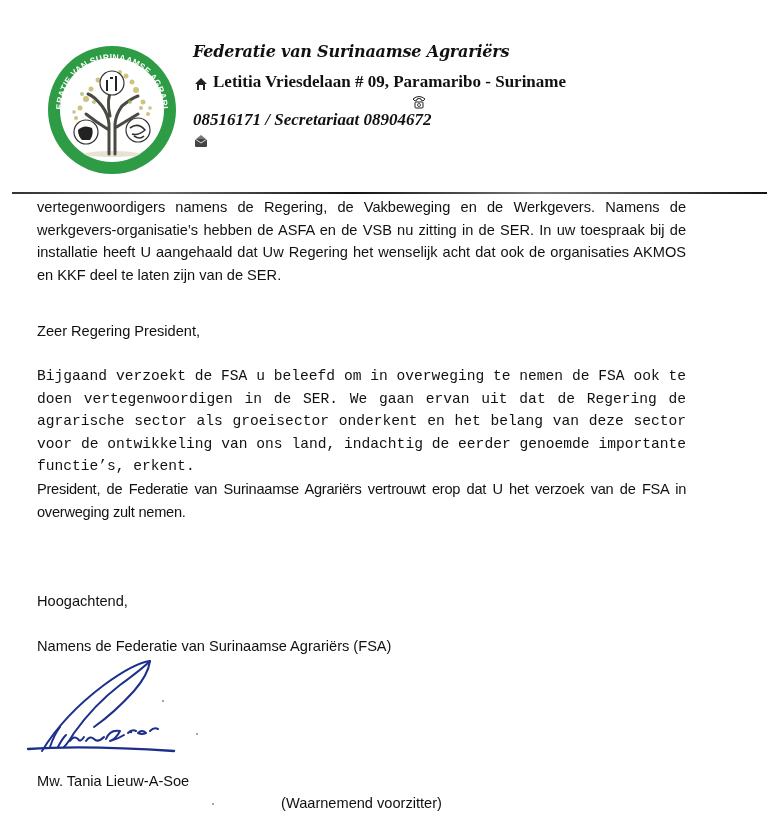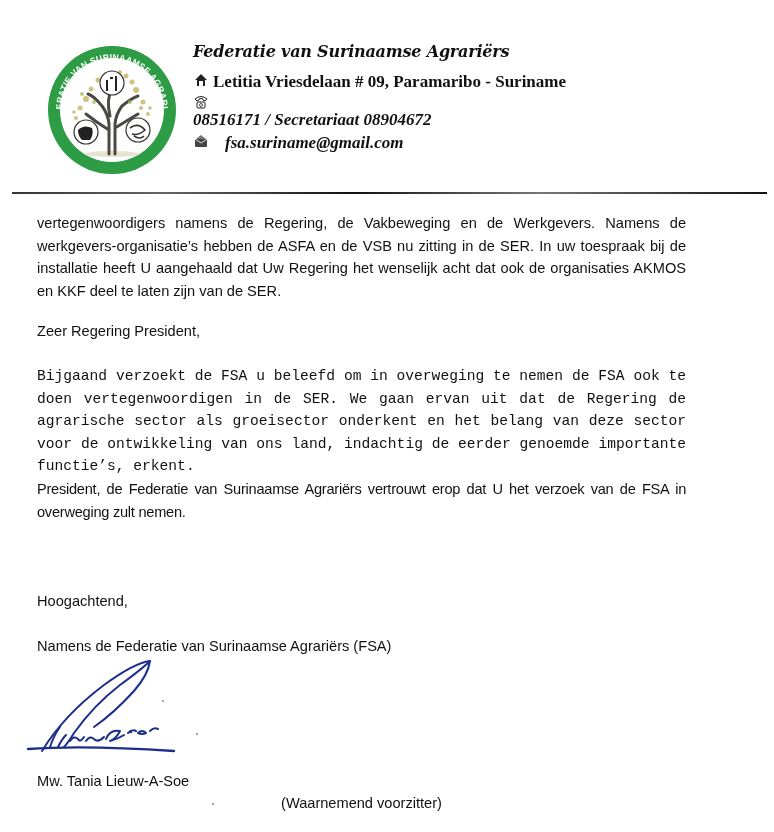--- a/index.html
+++ b/index.html
@@ -10,21 +10,21 @@
   .logo { left: 46px; top: 44px; width: 132px; height: 132px; }
   .org-title {
     left: 193px; top: 42px;
     font-family: "DejaVu Serif", "Liberation Serif", serif;
     font-weight: bold; font-style: italic; font-size: 16px; letter-spacing: -0.2px;
     color: #111; white-space: nowrap;
   }
   .hdr-line {
     font-family: "Liberation Serif", "DejaVu Serif", serif;
     font-weight: bold; font-size: 17px; color: #111; white-space: nowrap;
-    display: flex; align-items: flex-start;
+    display: flex; align-items: flex-end;
   }
   .hdr-line .ico { width: 16px; height: 16px; margin-right: 4px; display: inline-block; }
   .addr { left: 193px; top: 72px; }
   .phone { left: 193px; top: 94px; font-style: italic; flex-direction: column; }
   .email { left: 193px; top: 133px; font-style: italic; }
   .email .ico { margin-right: 16px; }
 
   .rule {
     left: 12px; top: 192px; width: 755px; height: 2px;
     background: linear-gradient(90deg, #333 0%, #666 20%, #111 45%, #777 70%, #111 100%);
@@ -33,21 +33,21 @@
   
   .body-text {
     left: 37px; width: 649px;
     font-family: "Liberation Sans", "DejaVu Sans", sans-serif;
     font-size: 14.6px; line-height: 22.5px; color: #111;
   }
   .body-text p { margin: 0; }
   .justify { text-align: justify; text-align-last: left; }
   .justify-tight { text-align: justify; letter-spacing: -0.25px; }
 
-  .p1 { top: 212px; }
+  .p1 { top: 196px; }
   .p2 { top: 320px; }
   .p3 { top: 365px; font-family: Liberation Mono, monospace; }
   .p4 { top: 478px; }
   .p5 { top: 590px; }
   .p6 { top: 635px; }
   .sig { left: 24px; top: 655px; width: 160px; height: 102px; }
   .name { top: 770px; }
   .role { top: 792px; text-align: center; }
   .dot { width: 2px; height: 2px; background: #888; border-radius: 1px; }
 </style>
@@ -125,21 +125,20 @@
 </div>
 
 <div class="abs hdr-line email">
   <span class="ico">
     <svg width="16" height="16" viewBox="0 0 16 16">
         <rect x="2" y="6" width="12" height="8" rx="1" fill="#444"></rect>
         <path d="M3 6 L8 2 L13 6" fill="#777"></path>
         <path d="M2 6 L8 10 L14 6" stroke="#ddd" stroke-width="1" fill="none"></path>
       </svg>
   </span>
-  <span>fsa.suriname@gmail.com</span>
 </div>
 
 <div class="abs rule"></div>
 
 <div class="abs body-text p1">
   <p class="justify">vertegenwoordigers namens de Regering, de Vakbeweging en de Werkgevers. Namens de werkgevers-organisatie’s hebben de ASFA en de VSB nu zitting in de SER. In uw toespraak bij de installatie heeft U aangehaald dat Uw Regering het wenselijk acht dat ook de organisaties AKMOS en KKF deel te laten zijn van de SER.</p>
 </div>
 
 <div class="abs body-text p2">
   <p>Zeer Regering President,</p>

